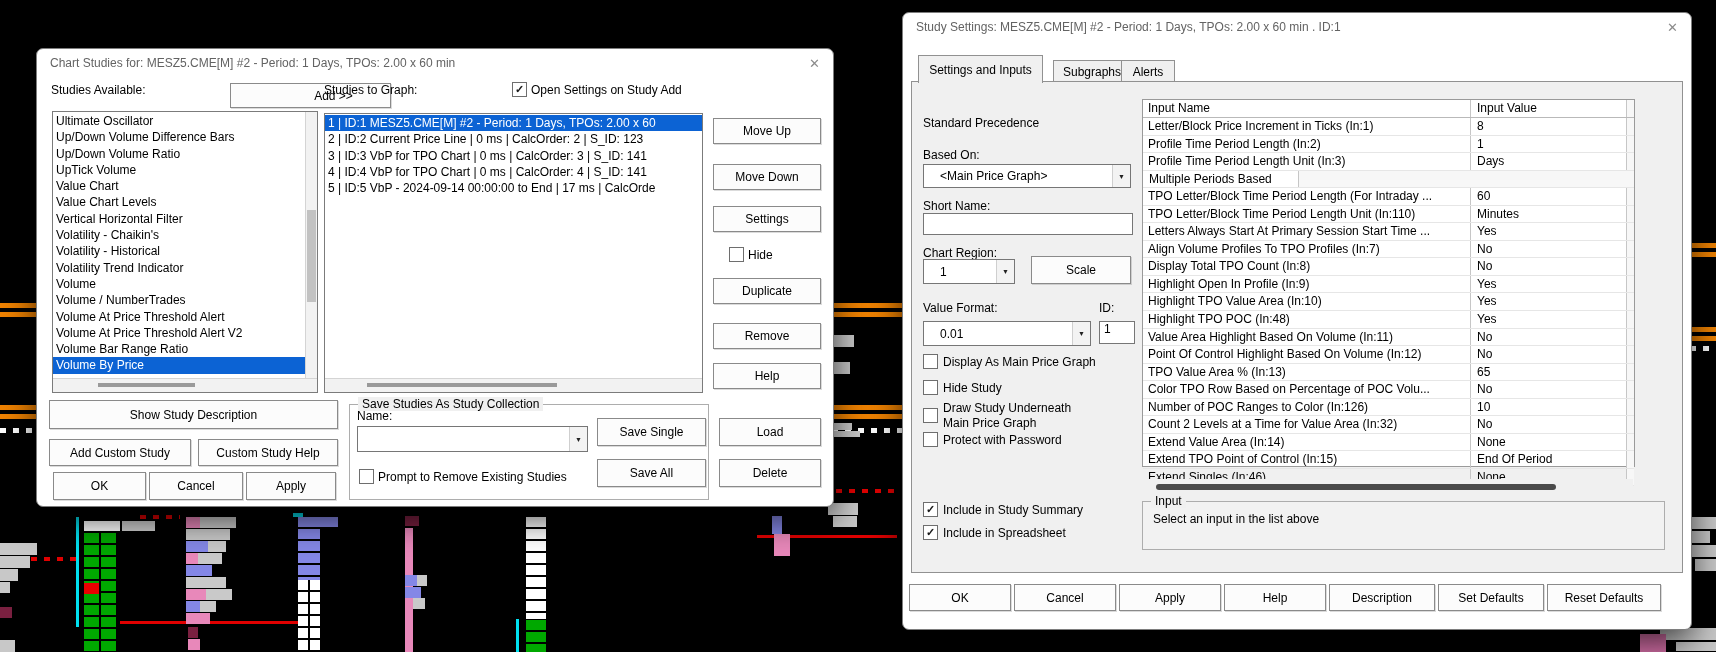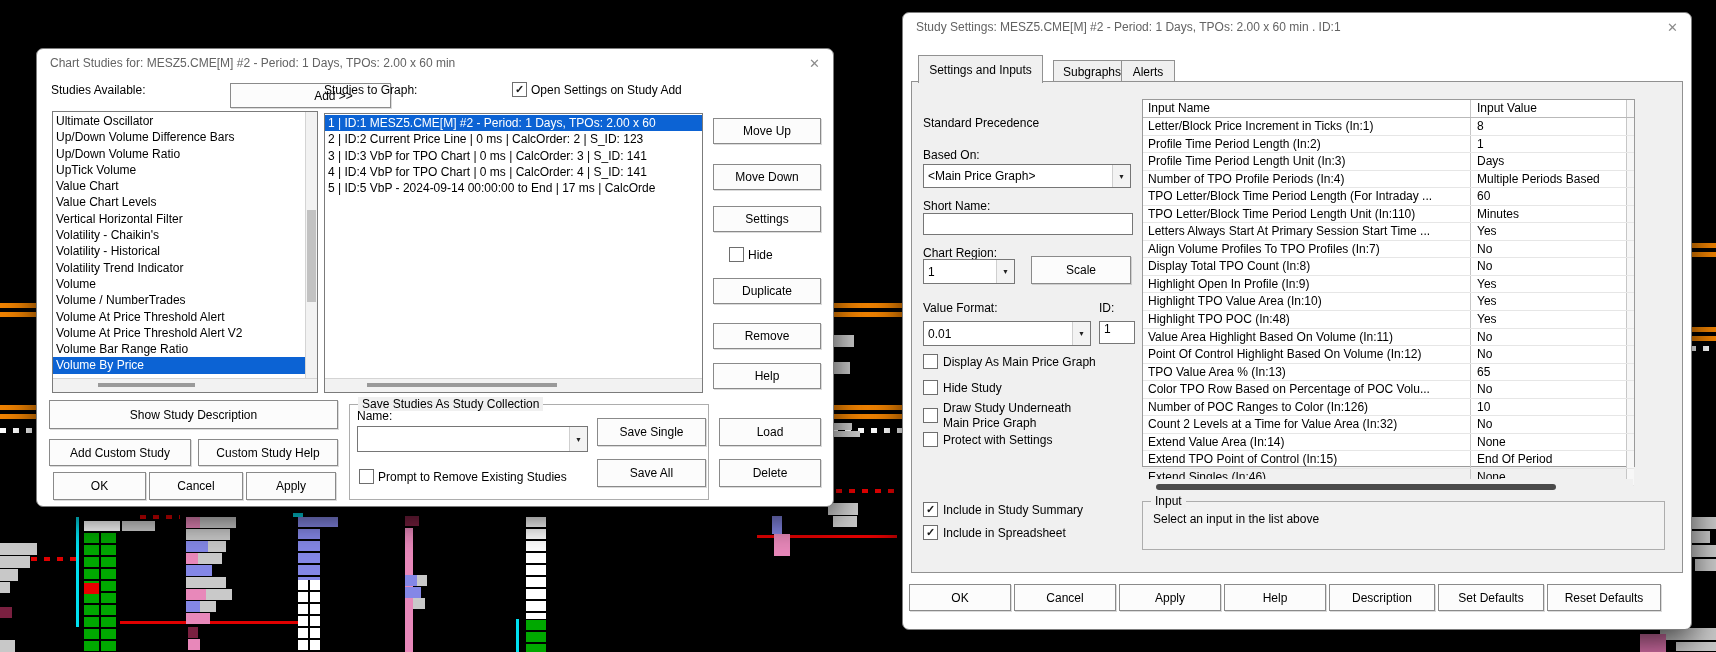--- a/index.html
+++ b/index.html
@@ -19,21 +19,21 @@
   .lb-items{position:absolute;left:0;top:1px;right:0;bottom:14px;overflow:hidden;}
   .lb-item{height:16.3px;line-height:16.3px;padding-left:3px;white-space:nowrap;overflow:hidden;}
   .lb-item.sel{color:#fff;}
   .vscroll{position:absolute;top:0;right:0;width:11px;bottom:14px;background:#f2f2f2;border-left:1px solid #d4d4d4;}
   .vthumb{position:absolute;left:1px;right:1px;background:#c2c2c2;}
   .hscroll{position:absolute;left:0;right:0;bottom:0;height:13px;background:#f2f2f2;border-top:1px solid #d4d4d4;}
   .hthumb{position:absolute;top:4px;height:4px;background:#9a9a9a;}
   .cb{position:absolute;width:13px;height:13px;background:#fff;border:1px solid #6e6e6e;
       font-size:11px;line-height:12px;text-align:center;font-weight:bold;color:#1a1a1a;}
   .combo{position:absolute;background:#fff;border:1px solid #767676;display:flex;align-items:stretch;}
-  .combo .val{flex:1;padding-left:4px;white-space:nowrap;overflow:hidden;display:flex;align-items:center;}
+  .combo .val{flex:1;padding-left:16px;white-space:nowrap;overflow:hidden;display:flex;align-items:center;}
   .combo .arrow{width:17px;display:flex;align-items:center;justify-content:center;font-size:7px;
                 color:#222;border-left:1px solid #cfcfcf;background:#f3f3f3;}
   .textinput{position:absolute;background:#fff;border:1px solid #767676;font-family:"Liberation Sans",sans-serif;
              font-size:12px;padding:0 4px;}
   .groupbox{position:absolute;border:1px solid #adadad;}
   .gb-label{position:absolute;top:-8px;left:8px;background:#f0f0f0;padding:0 4px;white-space:nowrap;}
   .tab{position:absolute;background:#f0f0f0;border:1px solid #919191;border-bottom:none;
        display:flex;align-items:center;justify-content:center;white-space:nowrap;text-align:center;}
   .tabpage{position:absolute;border:1px solid #919191;background:#f0f0f0;}
   .itable{position:absolute;background:#fff;border:1px solid #9a9a9a;}
@@ -245,21 +245,21 @@
     <div class="textinput" style="left:196px;top:308px;width:26px;height:21px;z-index:4;">1</div>
 
     <span class="cb" style="left:20px;top:341px;z-index:4;"></span>
     <div class="label" style="left:40px;top:342px;z-index:4;">Display As Main Price Graph</div>
     <span class="cb" style="left:20px;top:367px;z-index:4;"></span>
     <div class="label" style="left:40px;top:368px;z-index:4;">Hide Study</div>
     <span class="cb" style="left:20px;top:395px;z-index:4;"></span>
     <div class="label" style="left:40px;top:388px;z-index:4;">Draw Study Underneath</div>
     <div class="label" style="left:40px;top:403px;z-index:4;">Main Price Graph</div>
     <span class="cb" style="left:20px;top:419px;z-index:4;"></span>
-    <div class="label" style="left:40px;top:420px;z-index:4;">Protect with Settings</div>
+    <div class="label" style="left:40px;top:420px;z-index:4;">Protect with Password</div>
     <span class="cb" style="left:20px;top:489px;z-index:4;">✓</span>
     <div class="label" style="left:40px;top:490px;z-index:4;">Include in Study Summary</div>
     <span class="cb" style="left:20px;top:512px;z-index:4;">✓</span>
     <div class="label" style="left:40px;top:513px;z-index:4;">Include in Spreadsheet</div>
 
     <div class="itable" style="left:239px;top:86px;width:491px;height:366px;z-index:4;">
       <div class="ith">
         <div class="c1">Input Name</div>
         <div class="c2">Input Value</div>
         <div class="c3"></div>
@@ -274,21 +274,20 @@
             <div class="c1">Profile Time Period Length  (In:2)</div>
             <div class="c2">1</div>
             <div class="c3"></div>
           </div>
           <div class="itr">
             <div class="c1">Profile Time Period Length Unit  (In:3)</div>
             <div class="c2">Days</div>
             <div class="c3"></div>
           </div>
           <div class="itr">
-            <div class="c1">Number of TPO Profile Periods  (In:4)</div>
             <div class="c2">Multiple Periods Based</div>
             <div class="c3"></div>
           </div>
           <div class="itr">
             <div class="c1">TPO Letter/Block Time Period Length (For Intraday ...</div>
             <div class="c2">60</div>
             <div class="c3"></div>
           </div>
           <div class="itr">
             <div class="c1">TPO Letter/Block Time Period Length Unit  (In:110)</div>

